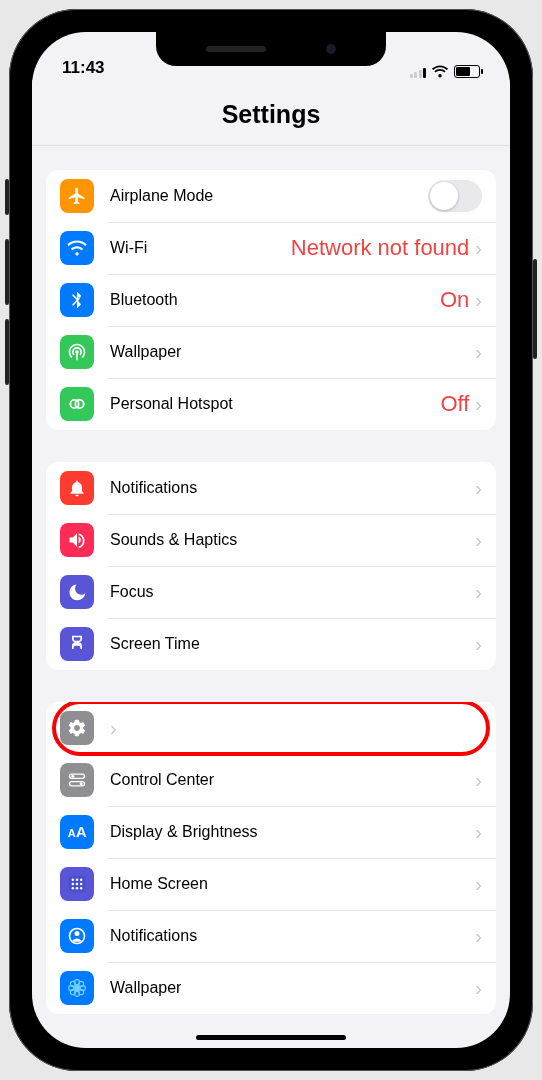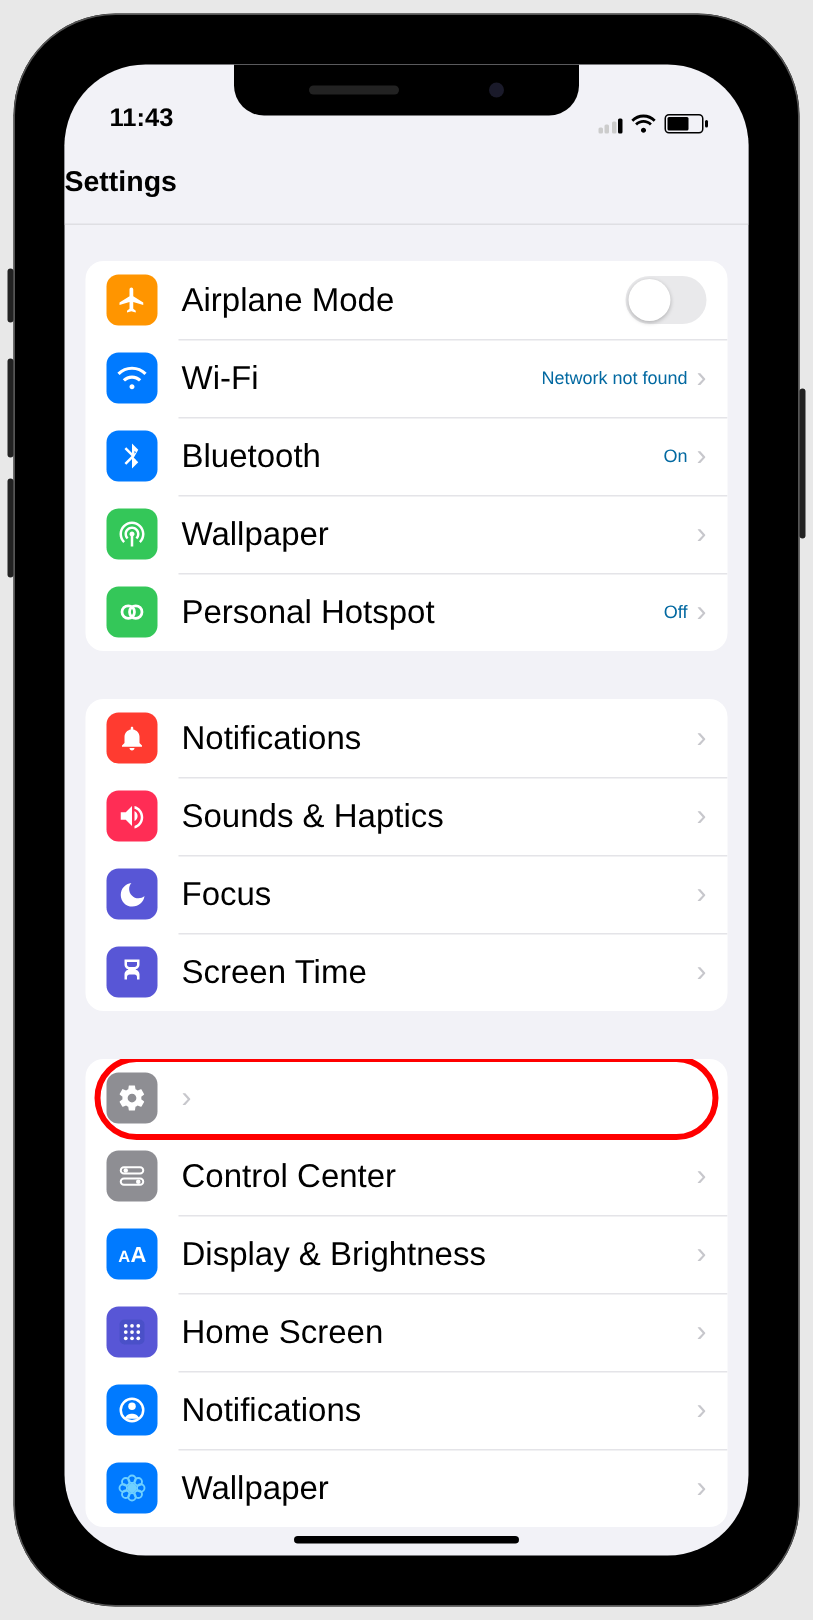--- a/index.html
+++ b/index.html
@@ -11,21 +11,21 @@
     overflow: hidden;
     display: flex;
     align-items: center;
     justify-content: center;
   }
   .phone-frame {
     width: 524px;
     height: 1062px;
     background: #000;
     border-radius: 68px;
-    padding: 34px;
+    padding: 23px;
     position: relative;
     box-shadow: 0 0 0 1px #555 inset;
   }
   .phone-side-btn { position:absolute; background:#222; border-radius:3px; }
   .side-left-1 { left:-4px; top:170px; width:4px; height:36px; }
   .side-left-2 { left:-4px; top:230px; width:4px; height:66px; }
   .side-left-3 { left:-4px; top:310px; width:4px; height:66px; }
   .side-right  { right:-4px; top:250px; width:4px; height:100px; }
   .screen {
     width: 100%;
@@ -64,23 +64,23 @@
   .signal-bars span:nth-child(1){height:4px;}
   .signal-bars span:nth-child(2){height:6px;}
   .signal-bars span:nth-child(3){height:8px;}
   .signal-bars span:nth-child(4){height:10px; background:#000;}
   .wifi-ic svg { display:block; }
   .batt { width:26px; height:13px; border:1.5px solid #000; border-radius:3px; position:relative; }
   .batt::after { content:""; position:absolute; right:-4px; top:3px; width:2.5px; height:5px; background:#000; border-radius:1px;}
   .batt-fill { position:absolute; left:1px; top:1px; bottom:1px; width:60%; background:#000; border-radius:1px;}
   .nav-header {
     background:#f2f2f7;
-    text-align:left;
+    text-align:center;
     padding: 20px 0 16px 0;
-    font-size: 19px;
+    font-size: 25px;
     font-weight: 600;
     border-bottom:1px solid rgba(0,0,0,0.08);
   }
   .content { padding: 24px 14px 0 14px; }
   .group {
     background:#fff;
     border-radius: 12px;
     margin-bottom: 32px;
     overflow:hidden;
   }
@@ -94,22 +94,22 @@
     content:"";
     position:absolute; top:0; left:62px; right:0; height:1px; background:#e4e4e8;
   }
   .icon-box {
     width:34px; height:34px; border-radius:8px;
     display:flex; align-items:center; justify-content:center;
     margin-right:16px;
     color:#fff;
     flex-shrink:0;
   }
-  .row-label { flex:1; font-size:22px; color:#000; }
-  .row-value { font-size:12px; color:#0369a1; margin-right:6px; }
+  .row-label { flex:1; font-size:16px; color:#000; }
+  .row-value { font-size:22px; color:#ef4444; margin-right:6px; }
   .chevron { color:#c7c7cc; font-size:20px; }
   .toggle {
     width:54px; height:32px; background:#e9e9eb; border-radius:16px; position:relative;
   }
   .toggle-knob {
     position:absolute; top:2px; left:2px; width:28px; height:28px; background:#fff; border-radius:50%;
     box-shadow:0 1px 3px rgba(0,0,0,0.25);
   }
   .highlight-ring {
     position:absolute; left:6px; right:6px; height:56px;

